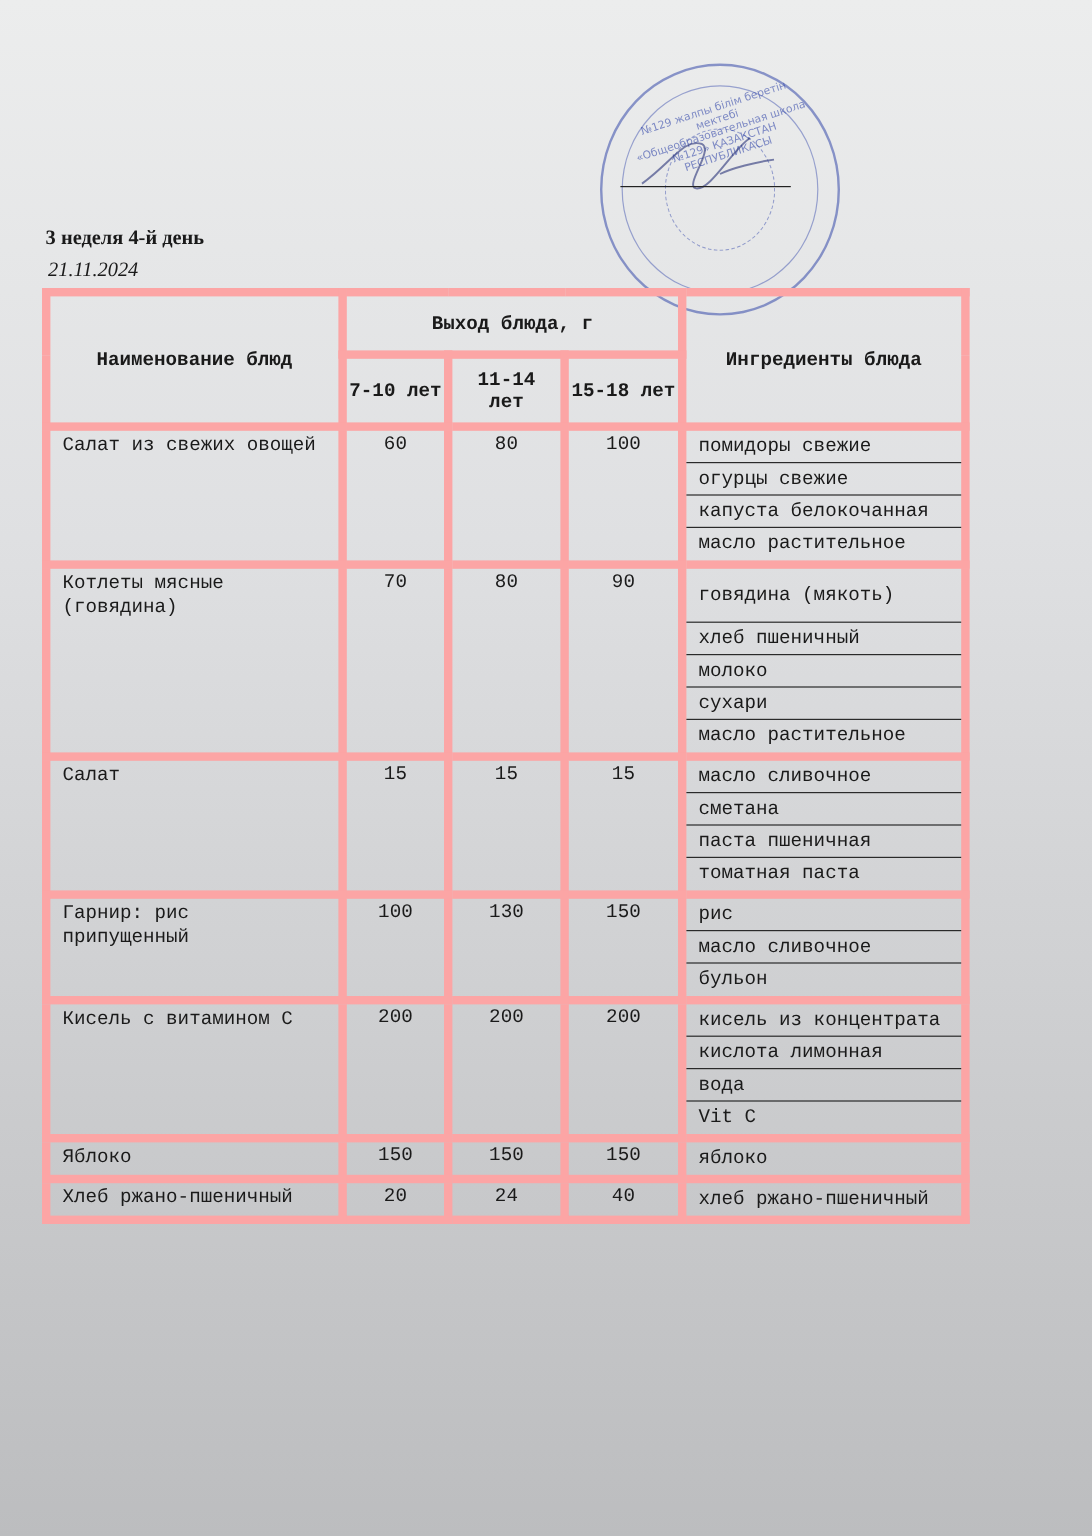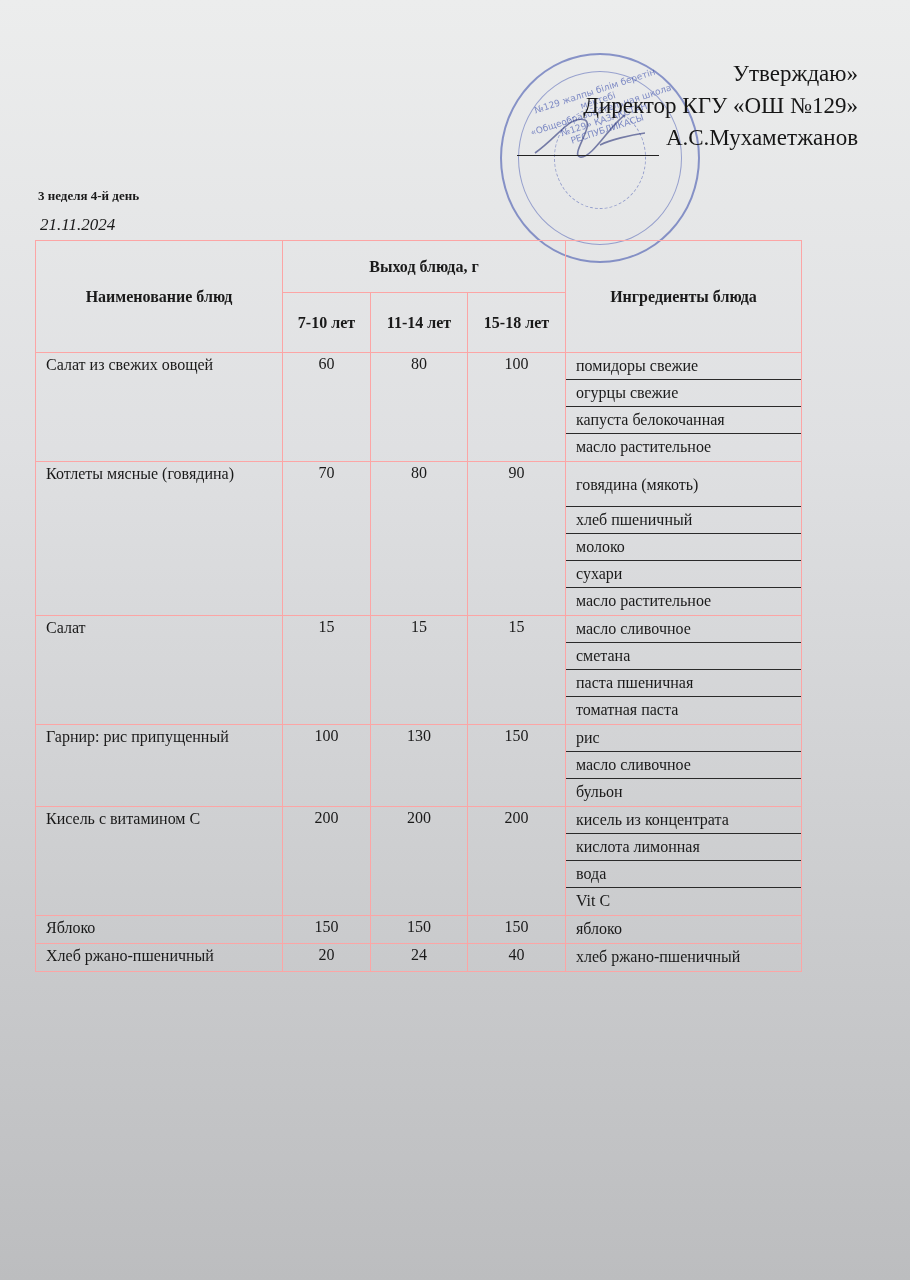--- a/index.html
+++ b/index.html
@@ -35,32 +35,32 @@
     .stamp-text {
       position: absolute; left: 24px; top: 30px; width: 150px; text-align: center;
       font-family: "DejaVu Sans", sans-serif; font-size: 9px; color: rgba(52,72,170,0.6);
       transform: rotate(-18deg);
     }
     .signature {
       position: absolute; left: 530px; top: 105px; width: 120px; height: 60px;
       pointer-events: none;
     }
     .day-title {
-      position: absolute; left: 38px; top: 188px; font-weight: bold; font-size: 13px;
+      position: absolute; left: 38px; top: 188px; font-weight: bold; font-size: 17px;
     }
     .date {
       position: absolute; left: 40px; top: 215px; font-size: 17px; font-style: italic;
     }
     table.menu {
       position: absolute; left: 35px; top: 240px; width: 766px;
       border-collapse: collapse; table-layout: fixed;
       font-size: 16px;
     }
     table.menu td, table.menu th {
-      border: 1px solid #fca5a5; padding: 0; vertical-align: top;
+      border: 7px solid #fca5a5; padding: 0; vertical-align: top; font-family: Liberation Mono, monospace;
     }
     table.menu th {
       font-weight: bold; text-align: center; vertical-align: middle; font-size: 16px;
     }
     .dish-name { padding: 2px 10px 0 10px !important; line-height: 20px; }
     .num { text-align: center; padding-top: 2px !important; }
     .ingr-cell { padding: 0 !important; }
     .ingr-list { display: flex; flex-direction: column; }
     .ingr {
       border-bottom: 1px solid #2a2a2a; padding: 2px 0 0 10px; box-sizing: border-box;
@@ -75,25 +75,20 @@
 <div class="page">
 
   <div class="stamp">
     <div class="stamp-text">№129 жалпы білім беретін мектебі «Общеобразовательная школа №129» ҚАЗАҚСТАН РЕСПУБЛИКАСЫ</div>
   </div>
 
   <svg class="signature" viewBox="0 0 120 60">
     <path d="M5 48 C 30 30, 40 10, 55 15 C 65 20, 40 50, 50 52 C 62 54, 80 20, 95 10 M 70 40 C 80 35, 100 30, 115 28" fill="none" stroke="rgba(40,50,120,0.6)" stroke-width="1.6"></path>
   </svg>
 
-  <div class="approval">
-    <span class="line">Утверждаю»</span>
-    <span class="line">Директор КГУ «ОШ №129»</span>
-    <span class="line">А.С.Мухаметжанов</span>
-  </div>
   <div class="sig-line"></div>
 
   <div class="day-title">3 неделя 4-й день</div>
   <div class="date">21.11.2024</div>
 
   <table class="menu">
     <colgroup>
       <col style="width:247px">
       <col style="width:88px">
       <col style="width:97px">

